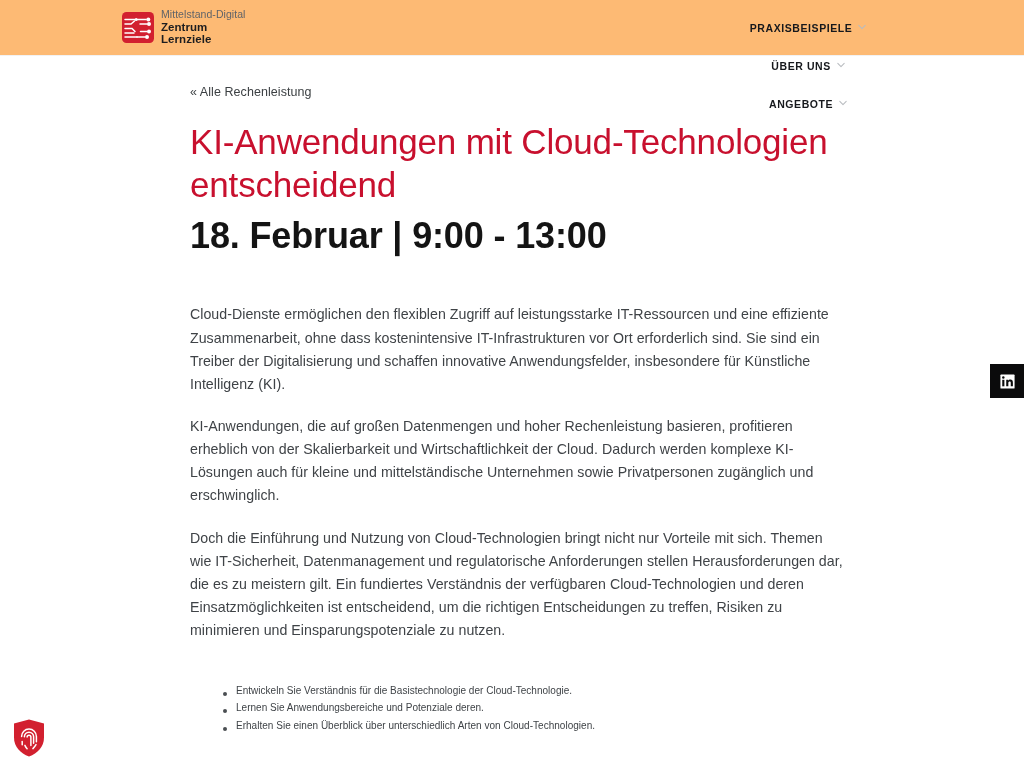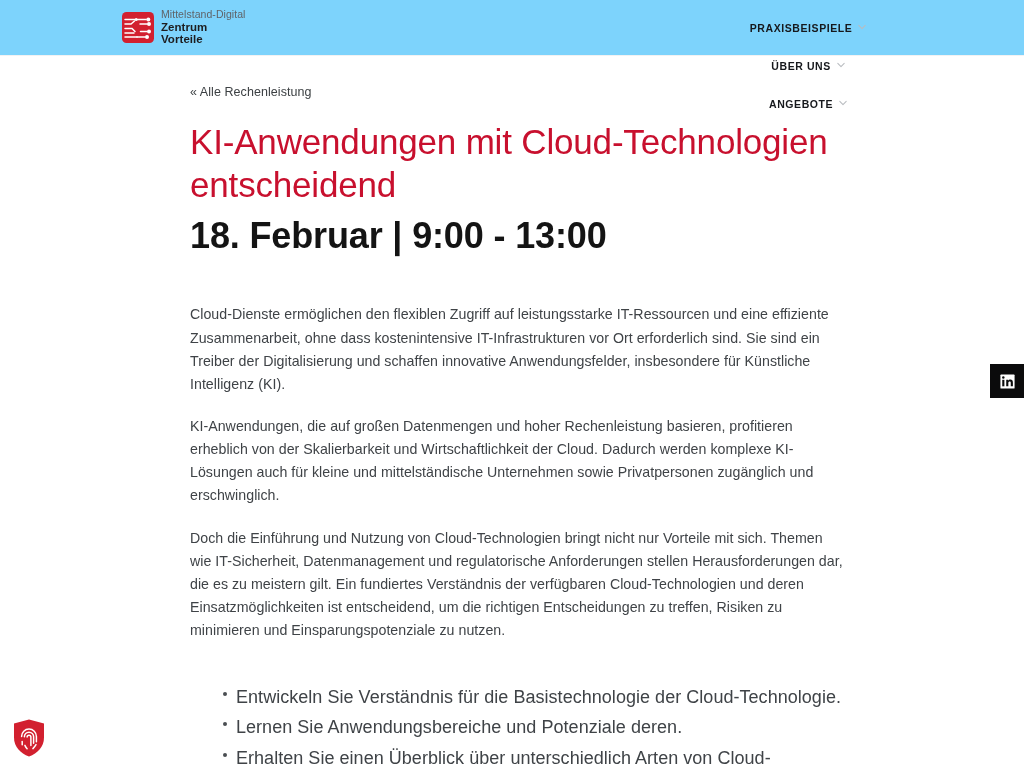--- a/index.html
+++ b/index.html
@@ -12,21 +12,21 @@
   body {
     font-family: "Liberation Sans", sans-serif;
     -webkit-font-smoothing: antialiased;
   }
 
   
   .site-header {
     position: relative;
     width: 1024px;
     height: 56px;
-    background: #7dd3fc;
+    background: #fdba74;
     border-bottom: 1px solid #f2f2f3;
     display: flex;
     align-items: center;
     gap: 44px;
   }
   .brand {
     display: flex;
     align-items: center;
     gap: 7px;
     margin-left: 122px;
@@ -136,21 +136,21 @@
     color: #1b1d20;
     letter-spacing: -.002em;
   }
   .goals-list {
     margin: 0;
     padding-left: 46px;
     list-style: none;
   }
   .goals-list li {
     position: relative;
-    font-size: 18px;
+    font-size: 10px;
     line-height: 1.62;
     color: #3f4347;
     margin-bottom: 1px;
     letter-spacing: .002em;
   }
   .goals-list li::before {
     content: "";
     position: absolute;
     left: -13px;
     top: 9px;
@@ -210,21 +210,21 @@
           <circle cx="27" cy="12" r="2"></circle>
           <circle cx="27" cy="19.5" r="2"></circle>
           <circle cx="25" cy="25" r="2"></circle>
           <circle cx="14.2" cy="7.5" r="1.5"></circle>
         </g>
       </svg>
     </span>
     <span class="brand-text">
       <span class="brand-line1">Mittelstand-Digital</span>
       <span class="brand-line2">Zentrum</span>
-      <span class="brand-line3">Vorteile</span>
+      <span class="brand-line3">Lernziele</span>
     </span>
   </a>
 
   <nav class="main-nav">
 
     <a class="nav-item" href="#">
       <span>WORKSHOPS &amp; EVENTS</span>
     </a>
 
     <a class="nav-item" href="#">

